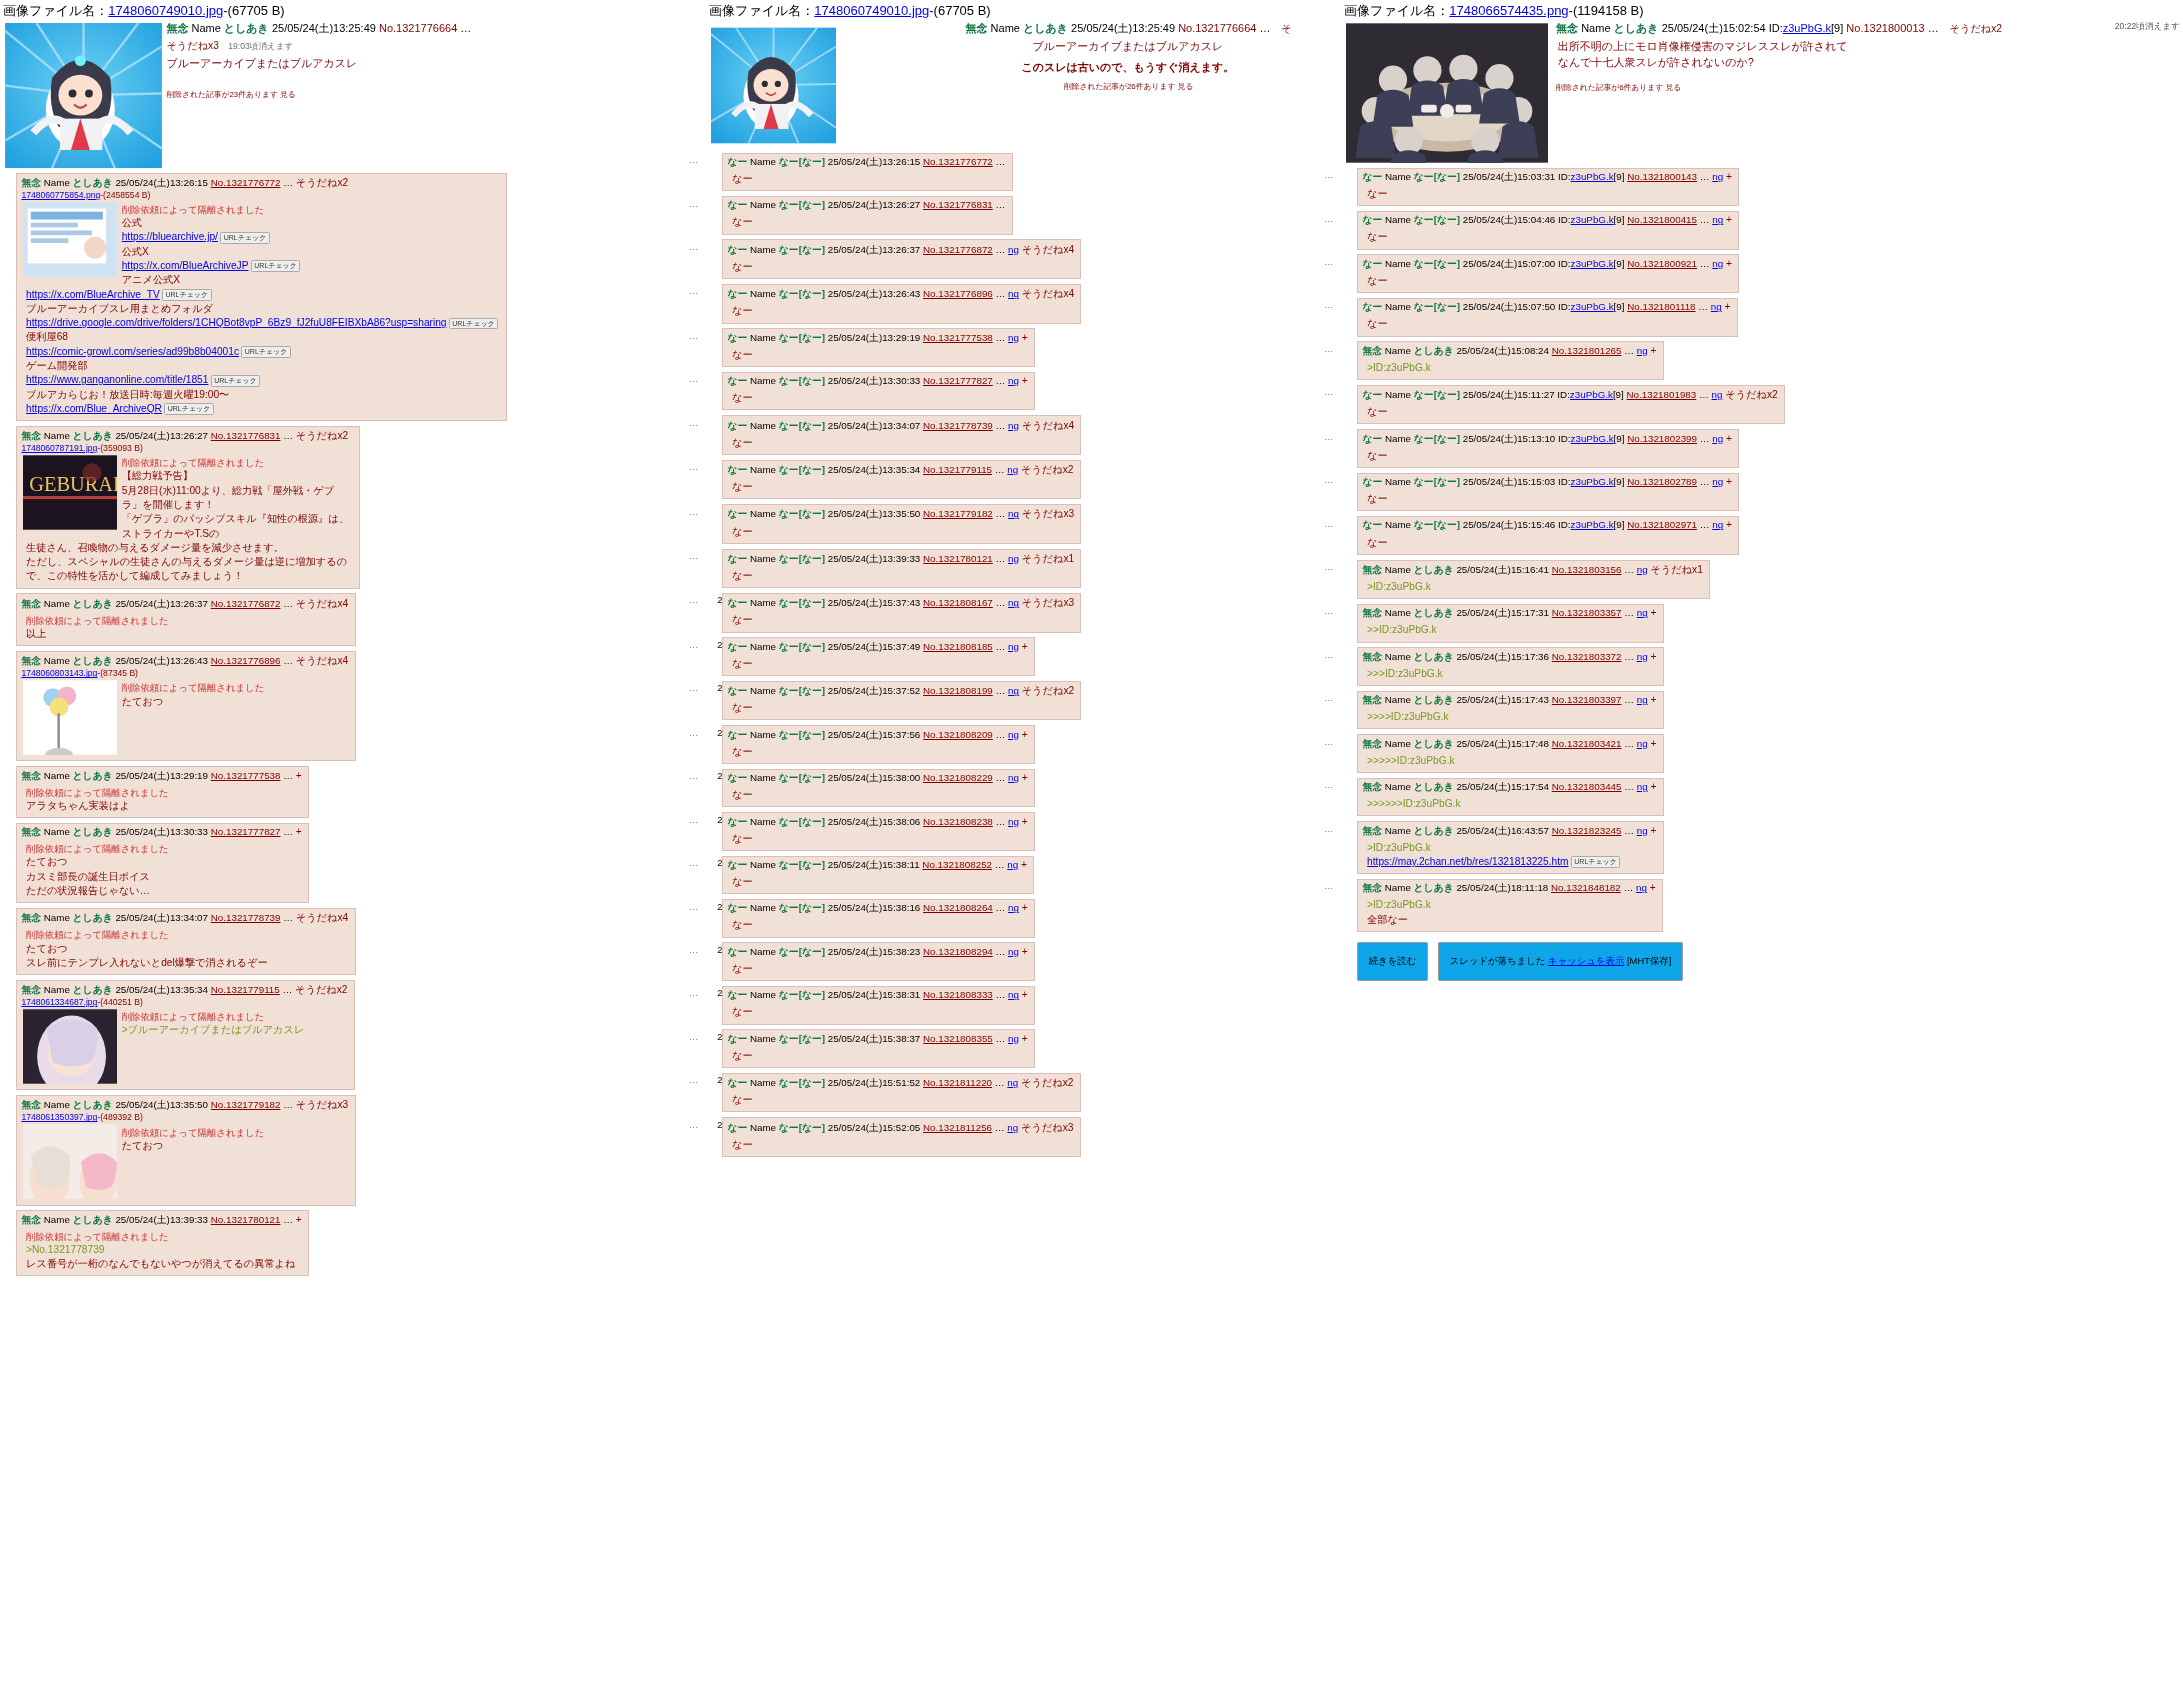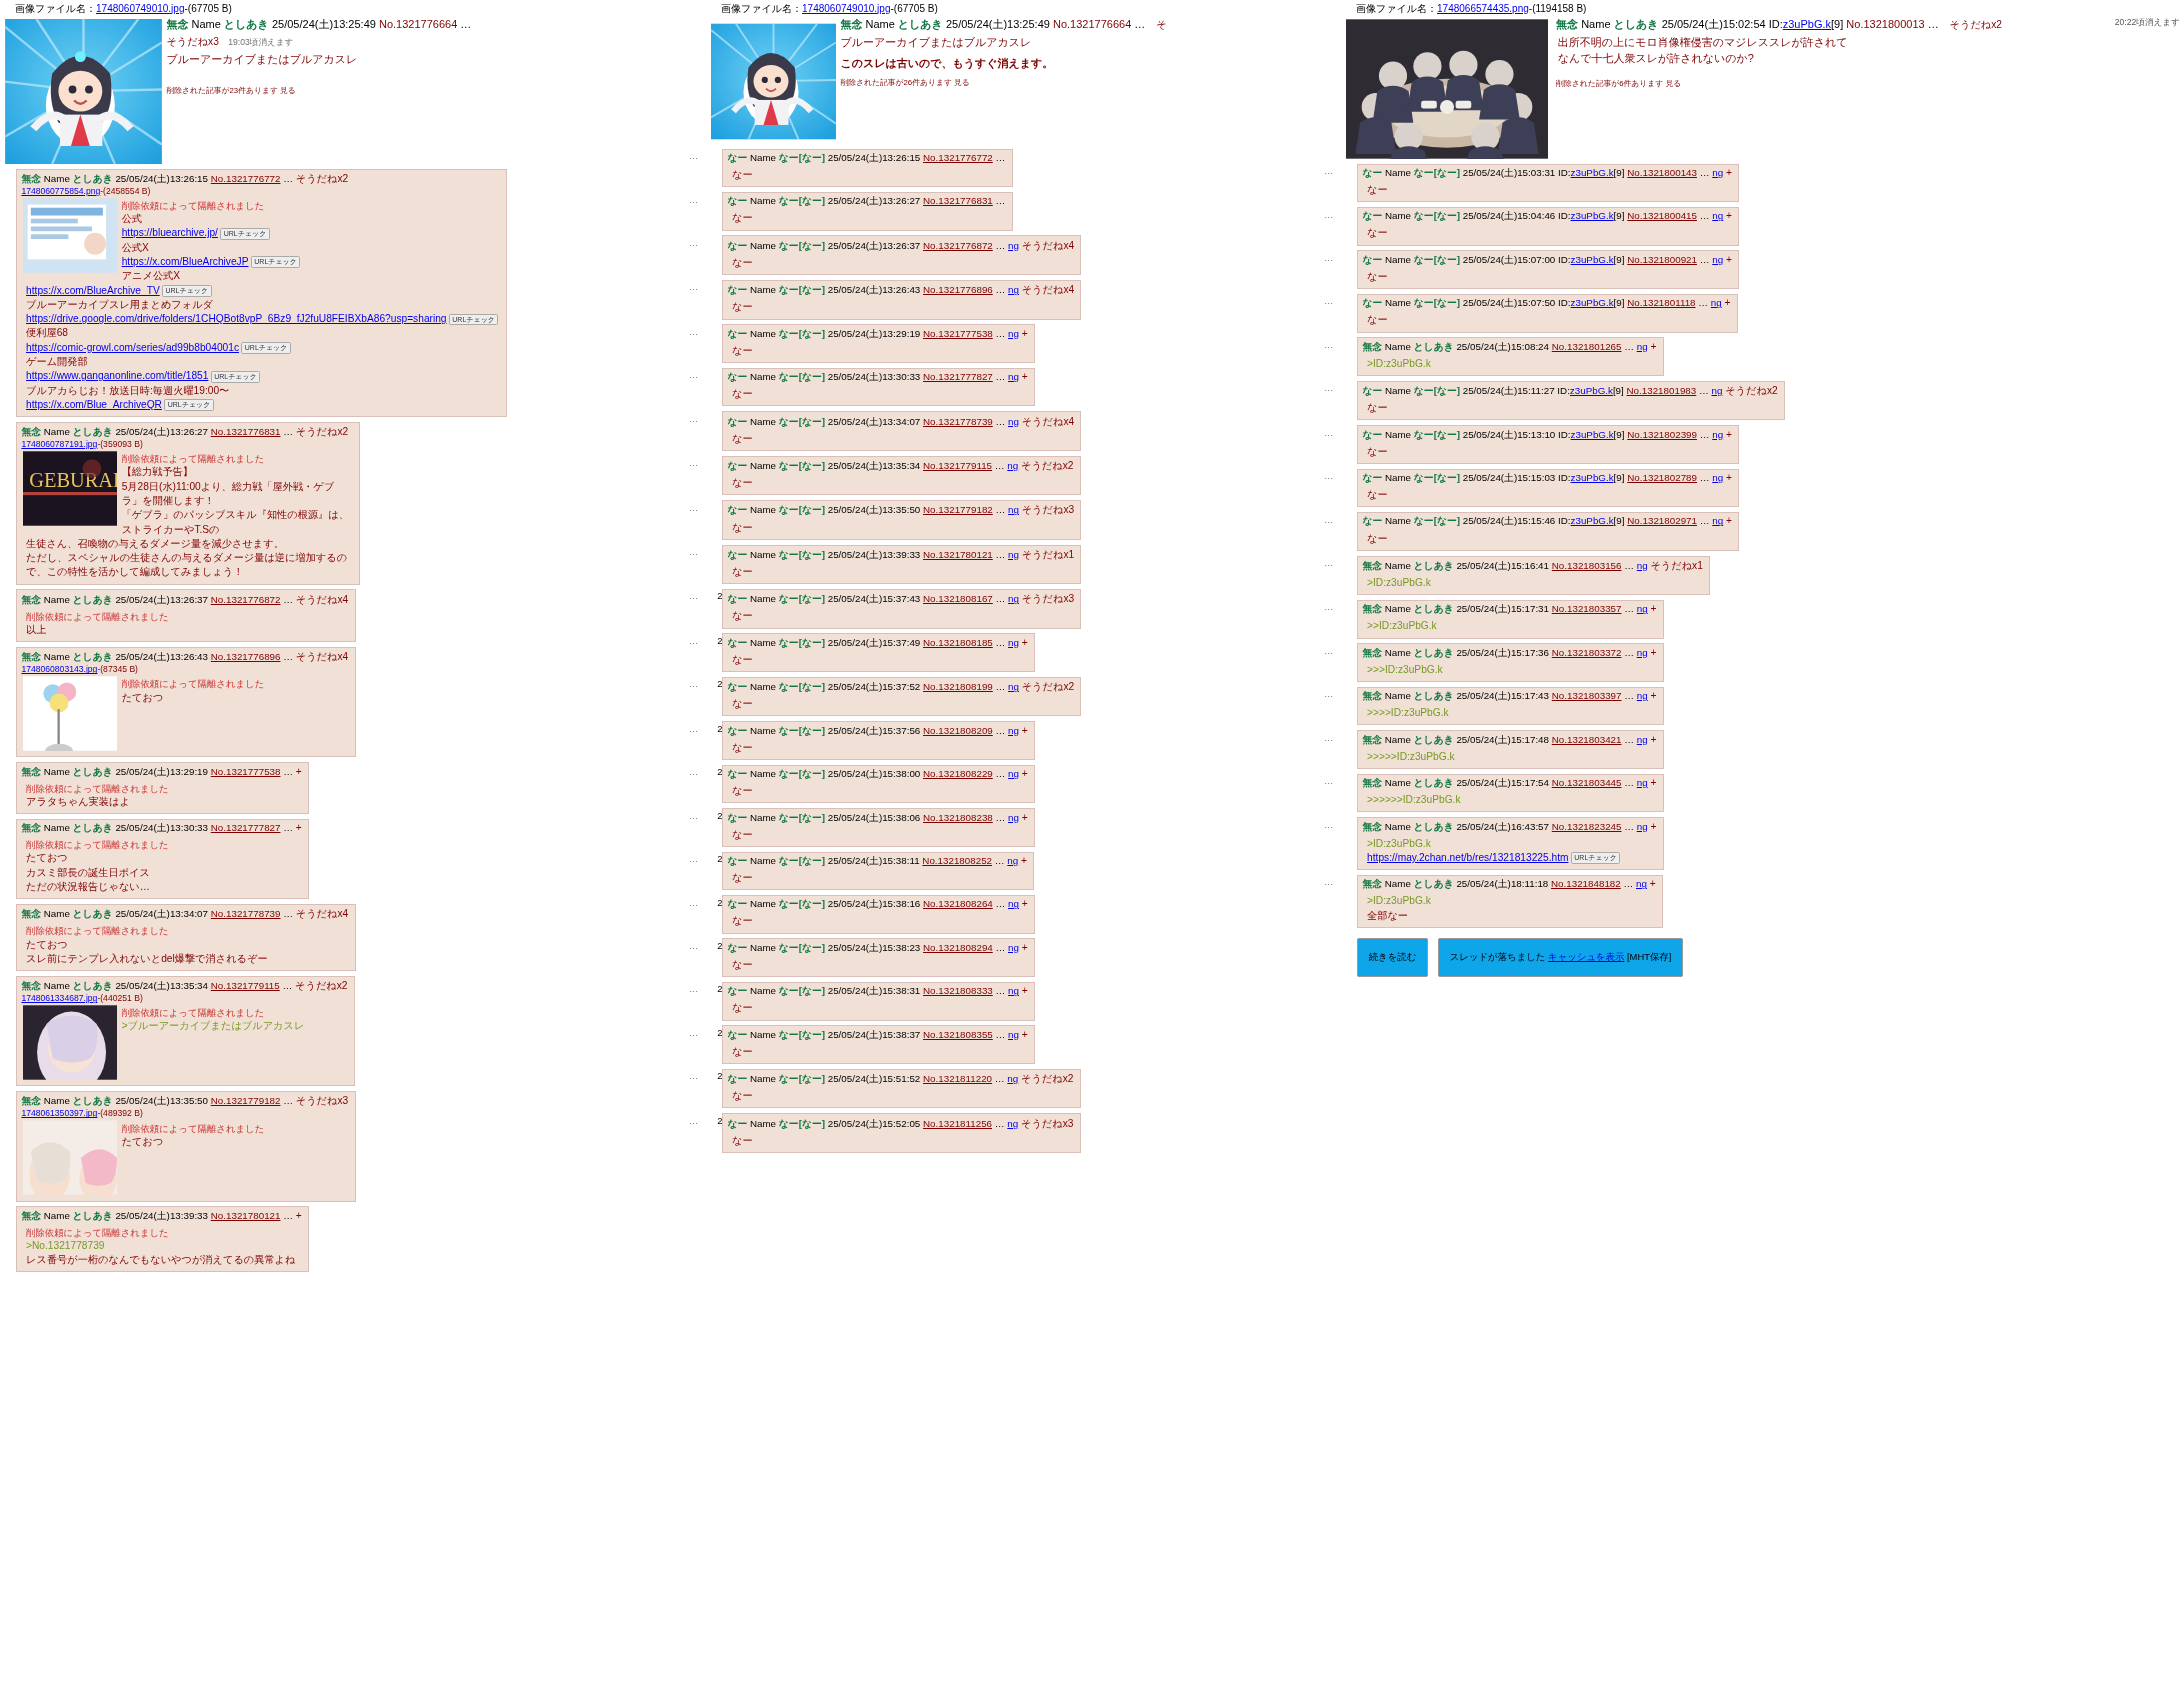--- a/index.html
+++ b/index.html
@@ -4,21 +4,21 @@
 <style>
   html,body{margin:0;padding:0;background:#ffffff;}
   body{font-family:"Liberation Sans","DejaVu Sans",sans-serif;font-size:8.6px;color:#800000;}
   #page{position:relative;width:2183px;height:1687px;overflow:hidden;background:#fff;}
   .col{position:absolute;top:0;}
   #col1{left:0;width:706px;}
   #col2{left:706px;width:714px;}
   #col3{left:1341px;width:842px;}
 
   a{color:#0000ee;text-decoration:underline;}
-  .hdr{font-size:10px;color:#000;padding:1.6px 3.1px 0 3.1px;margin-left:12px;}
+  .hdr{font-size:13px;color:#000;padding:1.6px 3.1px 0 3.1px;}
   .hdr a{color:#0000ee;}
   .opblock{position:relative;padding:1.6px 3.1px;}
   .thumb{float:left;margin:1.6px 4.7px 1.6px 1.6px;border:0;}
   .op-meta{font-size:11px;color:#117743;}
   .name-label{color:#117743;font-weight:bold;}
   .name-val{color:#117743;font-weight:bold;}
   .nameplain{color:#000;}
   .postno{color:#800000;}
   .sodane{color:#800000;font-size:10.2px;}
   .optext{color:#800000;font-size:11px;line-height:1.45;padding:3.1px 1.6px;}
@@ -279,21 +279,21 @@
         <path d="M60 70 q36 -46 74 0 q6 40 -10 62 q-28 16 -56 0 q-14 -26 -8 -62z" fill="#3b3a4a"></path>
         <ellipse cx="96" cy="92" rx="28" ry="26" fill="#fbe0cf"></ellipse>
         <circle cx="86" cy="90" r="5" fill="#2b2b3a"></circle>
           <circle cx="107" cy="90" r="5" fill="#2b2b3a"></circle>
         <path d="M88 104 q8 8 16 0" stroke="#b4544d" stroke-width="3" fill="none"></path>
         <rect x="70" y="122" width="54" height="40" fill="#f2f2f5"></rect>
         <path d="M96 122 l-12 40 h24z" fill="#e03a4a"></path>
         <path d="M36 140 q22 -26 40 -12" stroke="#f2f2f5" stroke-width="10" fill="none"></path>
         <path d="M160 140 q-22 -26 -40 -12" stroke="#f2f2f5" stroke-width="10" fill="none"></path>
       </svg>
-      <div style="margin-left:64px;">
+      <div style="margin-left:64px;text-align:center;">
         <div class="op-meta">
           <span class="name-label">無念</span>
           <span class="nameplain">Name</span>
           <span class="name-val">としあき</span>
           <span class="nameplain">25/05/24(土)13:25:49</span>
           <span class="postno">No.1321776664</span>
           <span class="nameplain">…</span>
           <span class="sp"></span>
           <span class="sodane">そ</span>
         </div>

